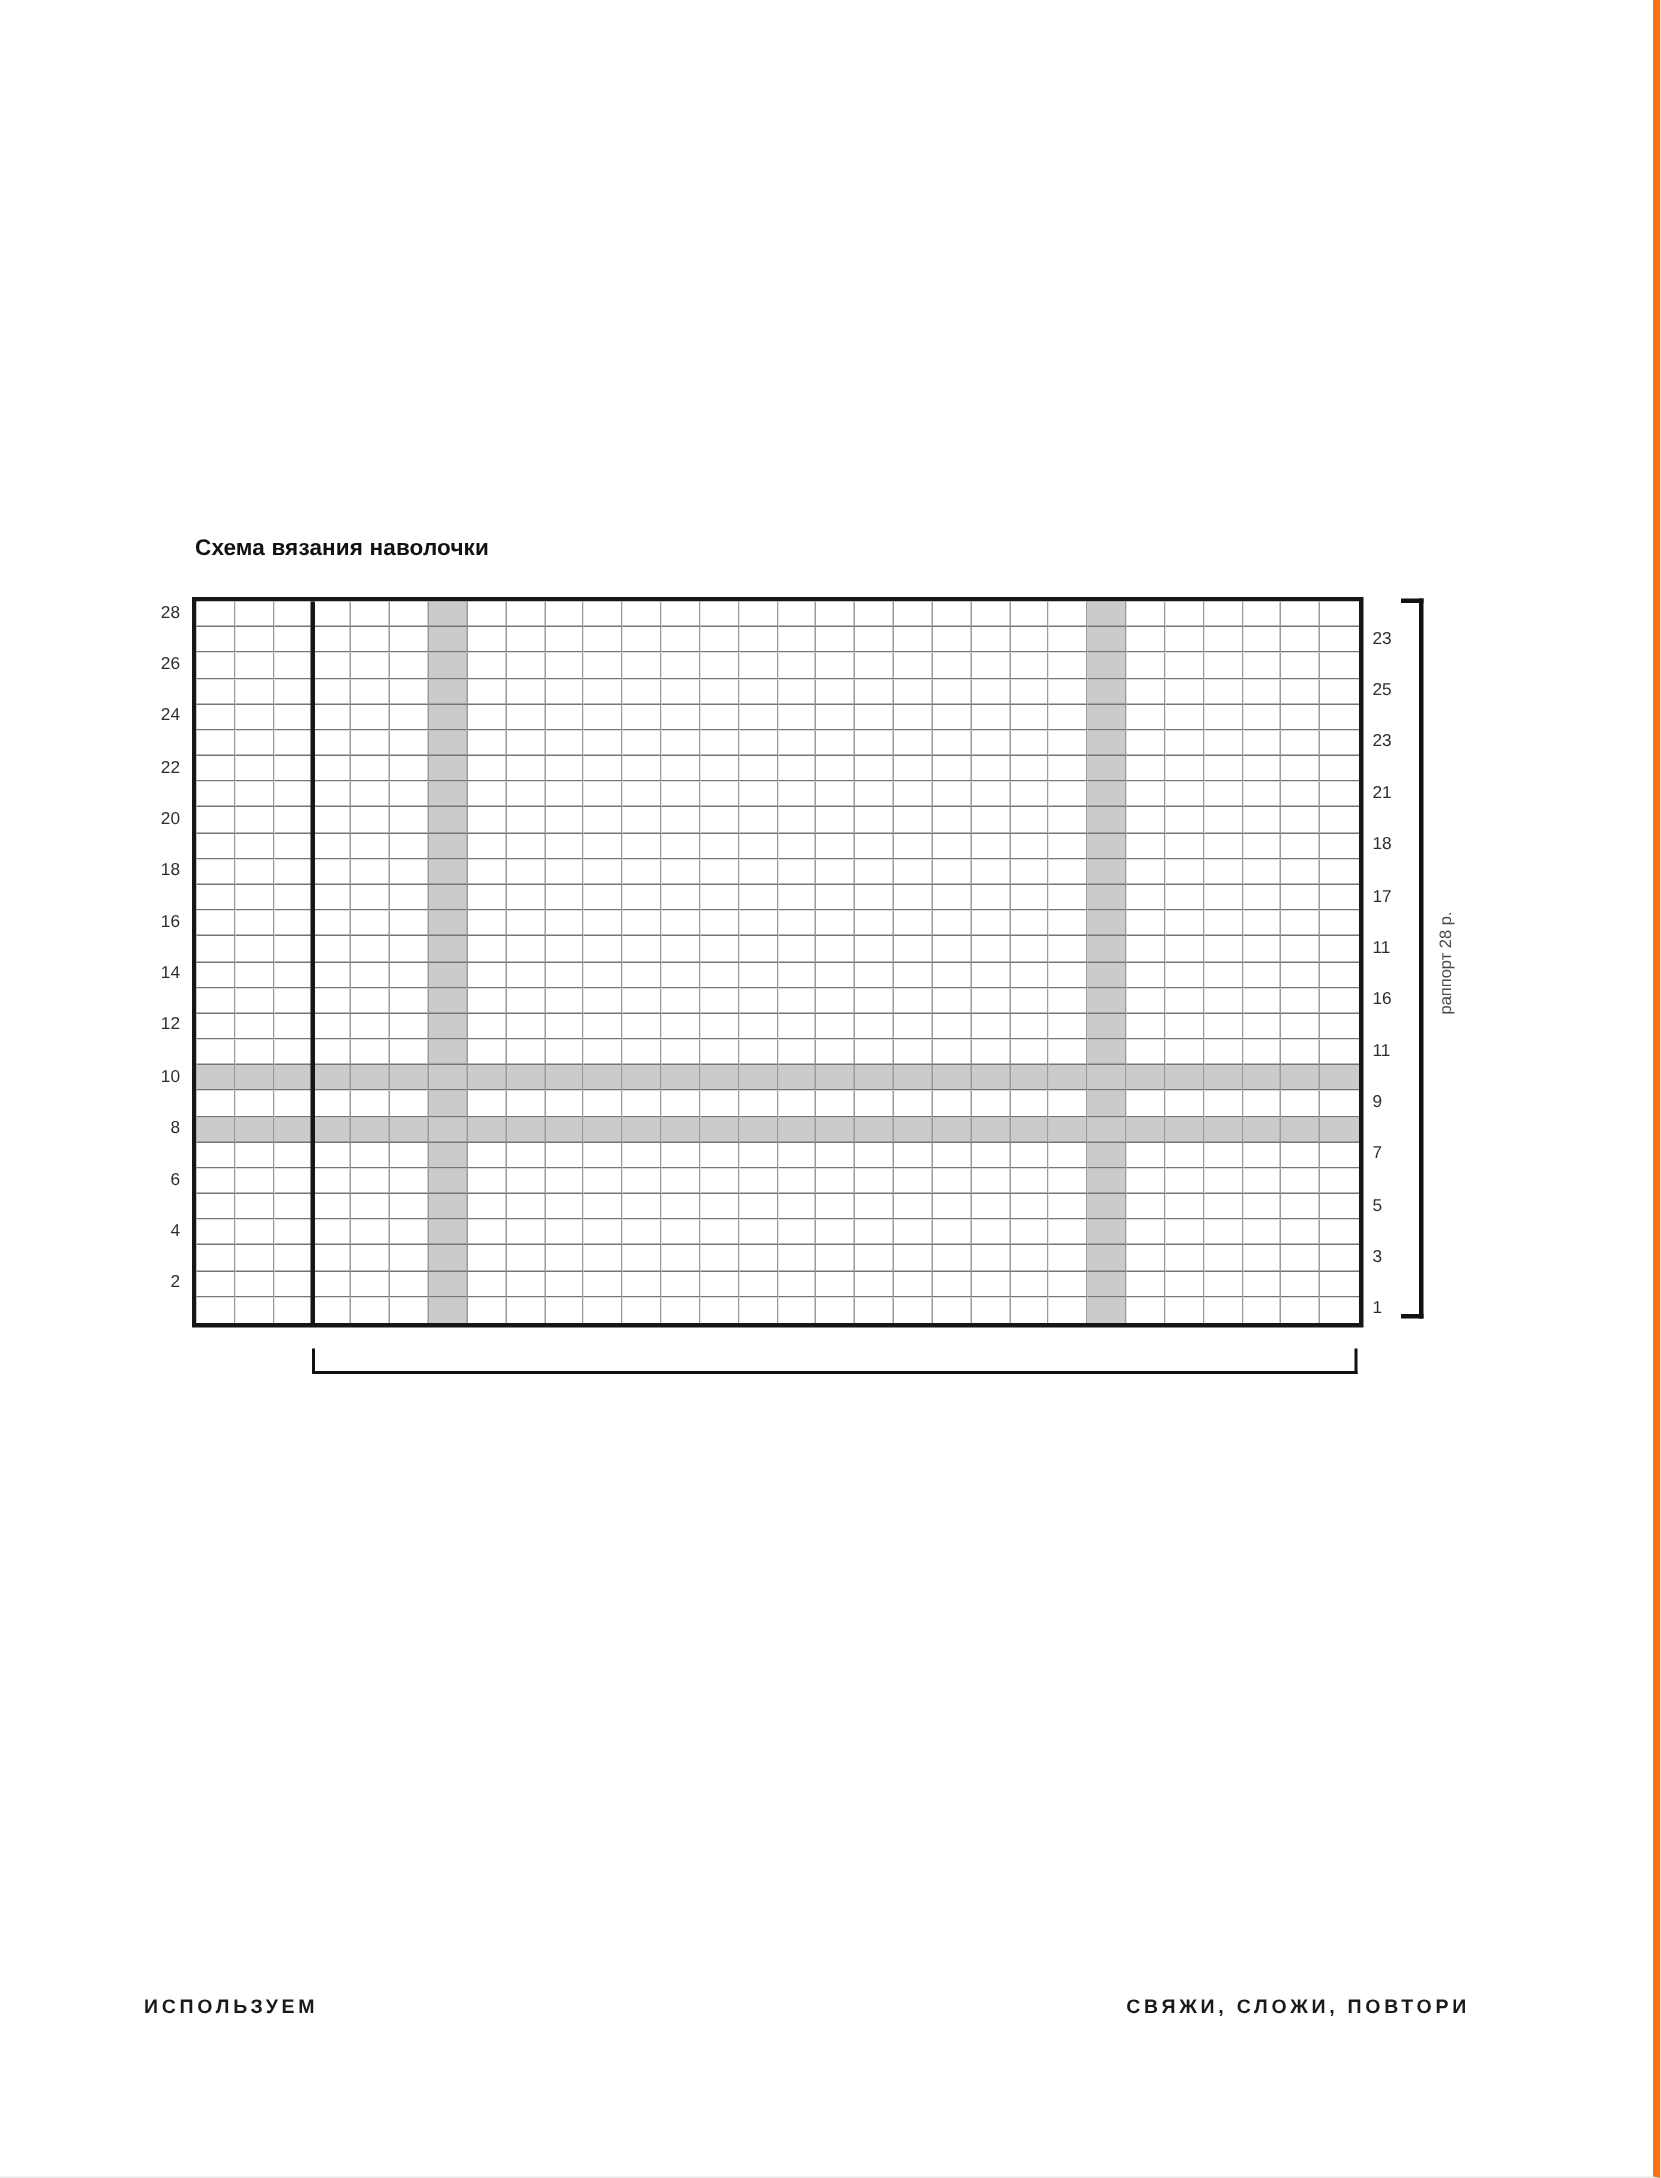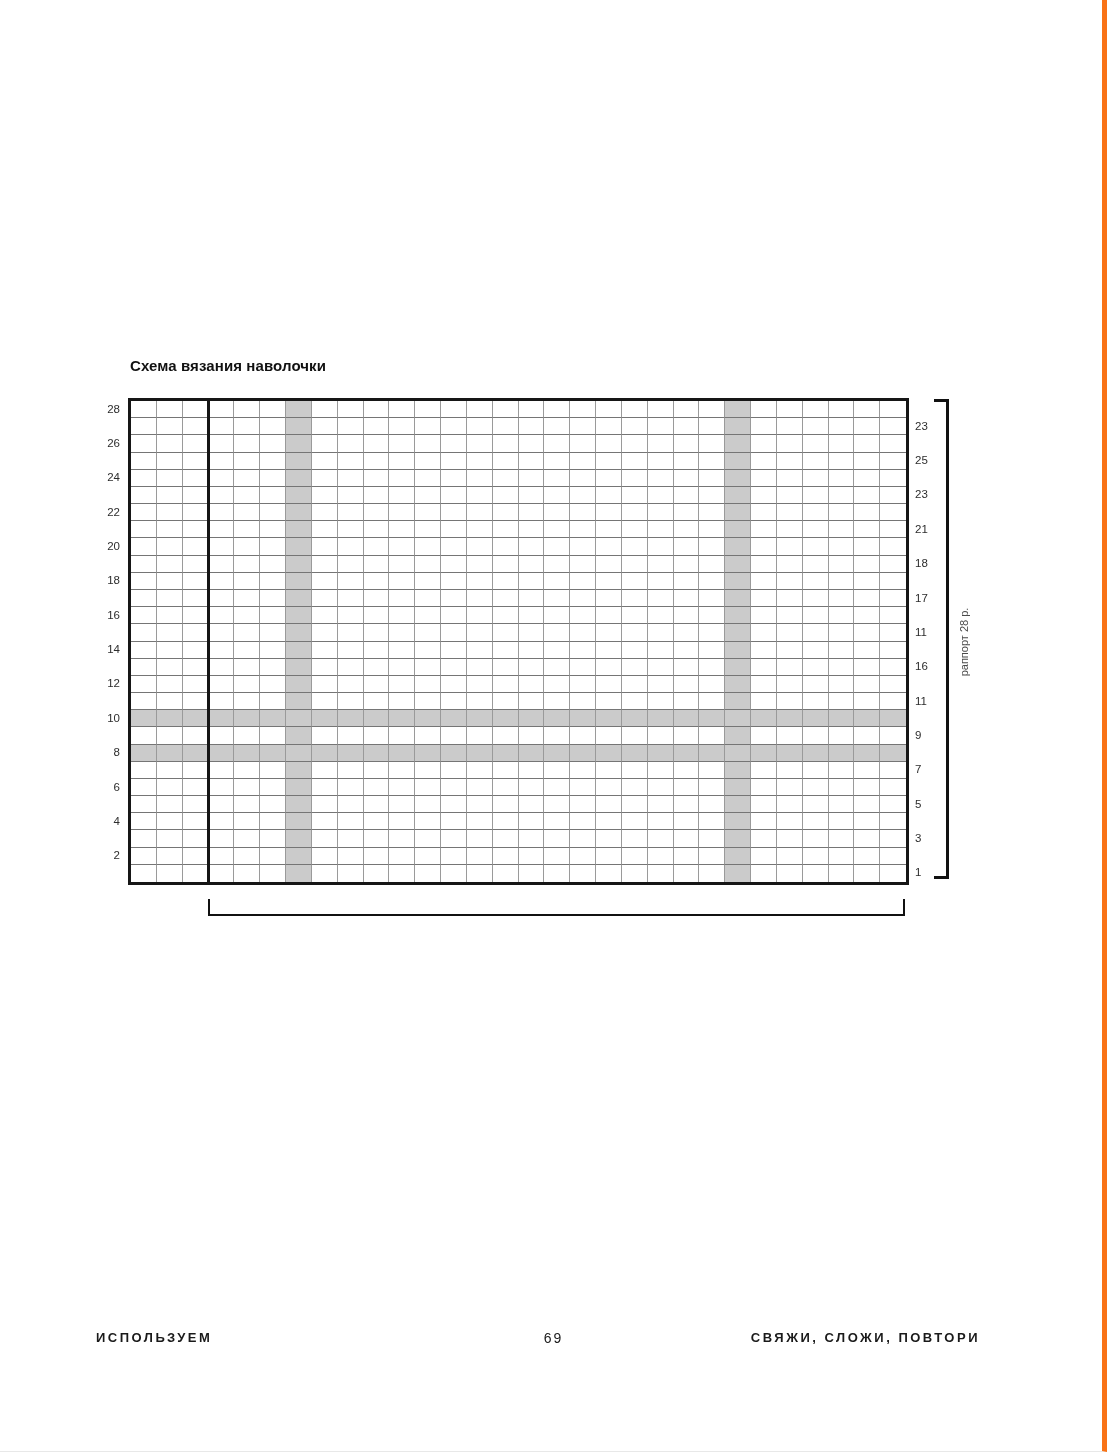--- a/index.html
+++ b/index.html
@@ -965,16 +965,15 @@
 
   <div class="right-bracket"></div>
   <div class="v-label-box">
     <span>раппорт 28 р.</span>
   </div>
 
   <div class="bottom-bracket"></div>
 
 
   <div class="footer-left">ИСПОЛЬЗУЕМ</div>
-  <div class="footer-page">69</div>
   <div class="footer-right">СВЯЖИ, СЛОЖИ, ПОВТОРИ</div>
 
 </div>
 
 </body></html>

